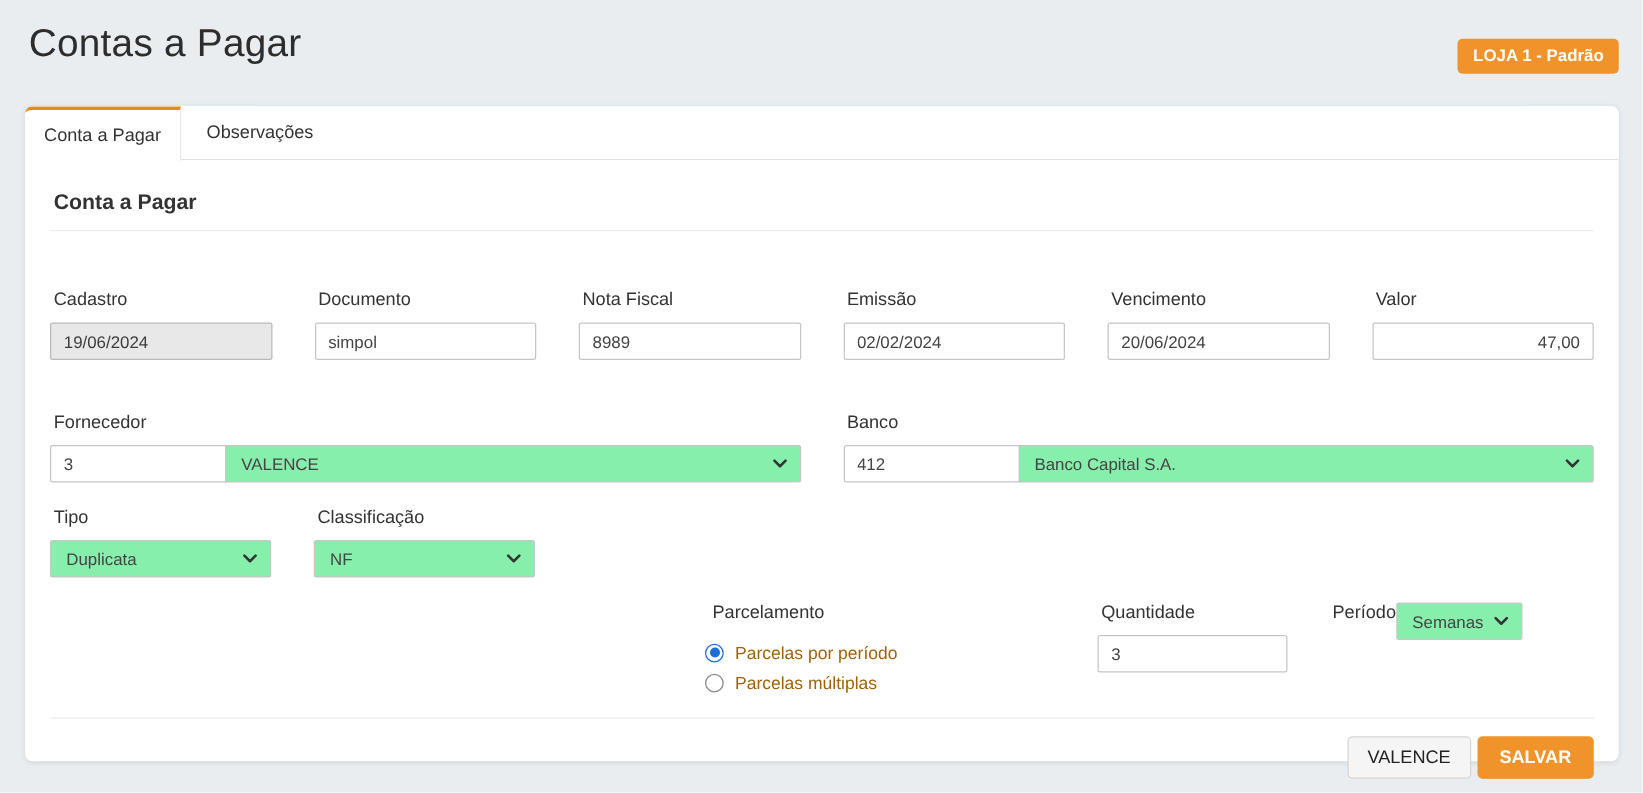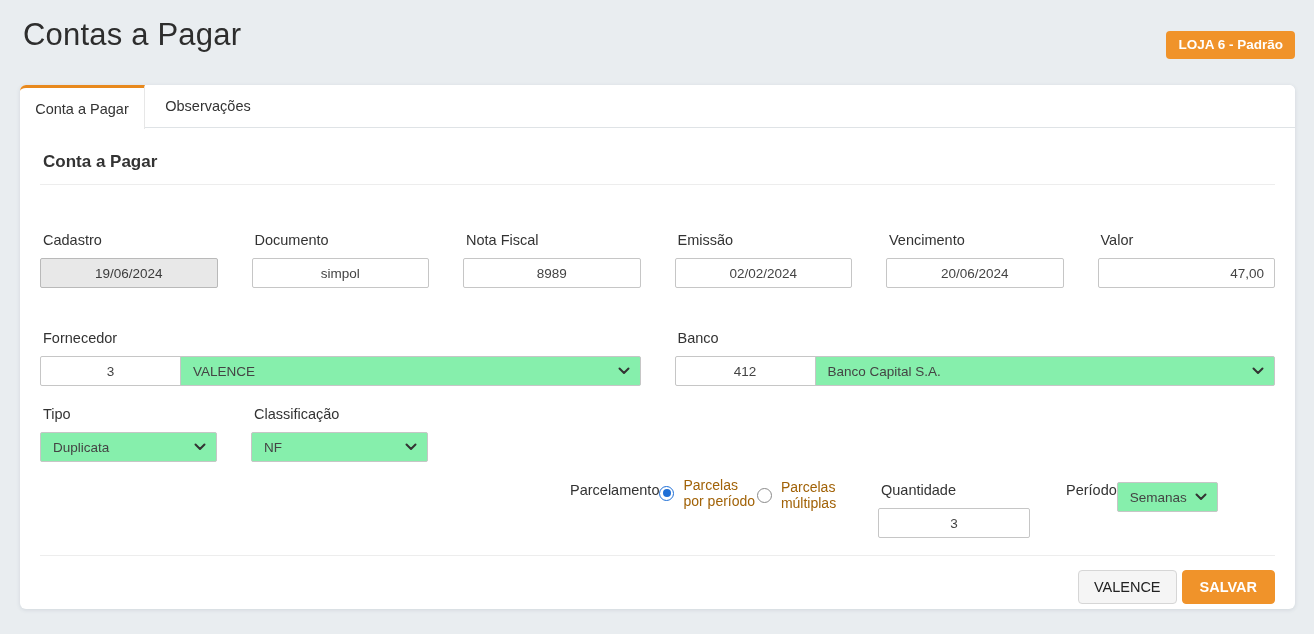--- a/index.html
+++ b/index.html
@@ -105,21 +105,20 @@
     height: 30px;
     border: 1px solid #c6c6c6;
     border-radius: 2px;
     background: #ffffff;
     font-family: "Liberation Sans", sans-serif;
     font-size: 13.5px;
     color: #444;
     padding: 0 10px;
     width: 100%;
     outline: none;
-    text-align: center;
   }
   .text-input:disabled,
   .text-input.disabled {
     background: #e8e8e8;
     border-color: #b9b9b9;
     color: #3c3c3c;
   }
   .text-input.right { text-align: right; }
 
   .select {
@@ -147,21 +146,21 @@
 
   
   .combo { display: flex; flex: 1 1 0; min-width: 0; }
   .combo .code { width: 141px; flex: none; border-radius: 2px 0 0 2px; }
   .combo .select { flex: 1 1 0; min-width: 0; margin-left: -1px; border-radius: 0 2px 2px 0; }
 
   .w-col { width: 177px; flex: none; }
 
   
   .row4 { padding-left: 524px; gap: 34px; }
-  .parcel-group { width: 280px; flex: none; display: flex; flex-direction: row; }
+  .parcel-group { width: 280px; flex: none; display: flex; flex-direction: column; }
   .parcel-group .field-label { padding-left: 6px; margin-bottom: 13px; }
   .radio-row {
     display: flex;
     align-items: center;
     height: 22px;
     cursor: pointer;
   }
   .radio-row + .radio-row { margin-top: 2px; }
   .radio-circle {
     width: 15px;
@@ -218,21 +217,21 @@
     padding: 0 17px;
   }
 </style>
 </head>
 <body>
 
 <div class="screen">
 
   <div class="page-header">
     <h1 class="page-title">Contas a Pagar</h1>
-    <div class="store-badge">LOJA 6 - Padrão</div>
+    <div class="store-badge">LOJA 1 - Padrão</div>
   </div>
 
   <div class="card">
 
     <div class="tabbar">
       <div class="tab active">Conta a Pagar</div>
       <div class="tab inactive">Observações</div>
     </div>
 
     <div class="content">

